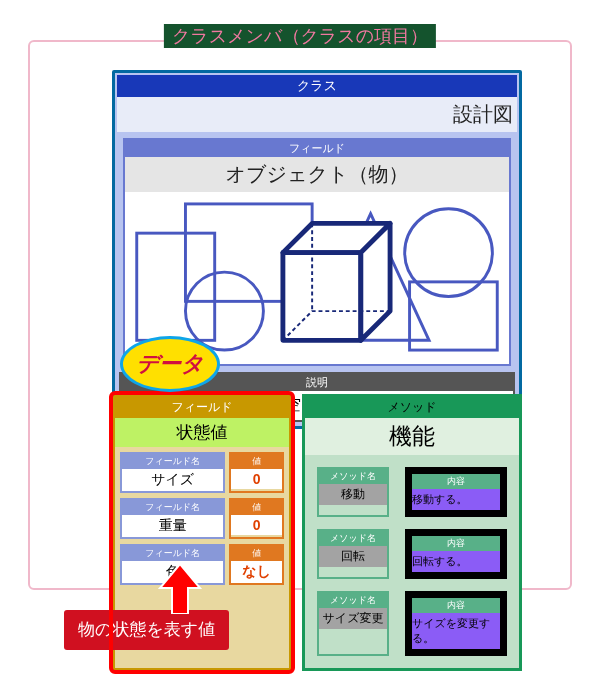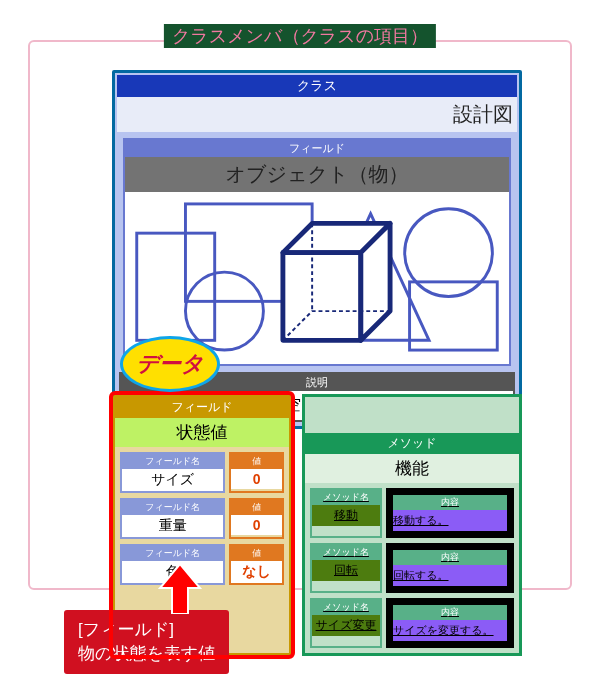--- a/index.html
+++ b/index.html
@@ -7,21 +7,21 @@
   
   .outer-frame { position: absolute; left: 28px; top: 40px; width: 544px; height: 550px; border: 2px solid #f0b8ca; border-radius: 6px; }
   .outer-title { position: absolute; left: 50%; top: 24px; transform: translateX(-50%); background: #14532d; padding: 0 8px; color: #f078a0; font-size: 18px; white-space: nowrap; }
   
   .class-panel { position: absolute; left: 112px; top: 70px; width: 410px; border: 3px solid #0369a1; border-radius: 2px; background: #b8c4f0; padding: 2px; }
   .class-header { background: #1838b8; color: #fff; text-align: center; font-size: 13px; padding: 2px; }
   .class-title { background: #e8ecf8; text-align: right; font-size: 20px; padding: 4px; color: #222; }
   
   .classname-panel { margin: 6px; border: 2px solid #6878d0; background: #fff; }
   .classname-header { background: #6878d0; color: #fff; text-align: center; font-size: 11px; padding: 1px; }
-  .classname-title { text-align: center; font-size: 20px; padding: 4px; color: #222; background:#737373; }
+  .classname-title { text-align: center; font-size: 20px; padding: 4px; color: #222; background:#e5e5e5; }
   
   .blueprint { position: relative; height: 170px; background: #fff; margin: 0 2px 2px; overflow: hidden; }
   .blueprint svg { width: 100%; height: 100%; }
   
   .desc-panel { margin: 2px; border: 2px solid #555; }
   .desc-header { background: #555; color: #fff; text-align: center; font-size: 11px; padding: 1px; }
   .desc-body { background: #fff; text-align: center; font-size: 16px; padding: 4px; }
   
   .data-badge { position: absolute; left: 120px; top: 336px; width: 100px; height: 56px; background: #ffe000; border: 3px solid #0ea5e9; border-radius: 50%; display: flex; align-items: center; justify-content: center; z-index: 10; }
   .data-badge span { color: #d01040; font-size: 22px; font-style: italic; font-weight: bold; }
@@ -34,27 +34,27 @@
   .field-title { background: #bef264; text-align: center; font-size: 17px; padding: 3px; }
   .field-row { display: flex; gap: 4px; margin: 5px; }
   .field-name-box { flex: 2; border: 2px solid #8898d8; font-family: Liberation Mono, monospace; }
   .field-val-box { flex: 1; border: 2px solid #e07820; }
   .field-name-hdr { background: #8898d8; color: #fff; text-align: center; font-size: 9px; padding: 1px; }
   .field-val-hdr { background: #e07820; color: #fff; text-align: center; font-size: 9px; padding: 1px; }
   .field-name-val { background: #fff; text-align: center; font-size: 14px; padding: 2px; }
   .field-val-val { background: #fff; text-align: center; font-size: 14px; padding: 2px; color: #e04000; font-weight: bold; }
   
   .method-panel { flex: 1; border: 3px solid #189858; background: #c0e0c8; }
-  .method-header { background: #189858; color: #ffffff; text-align: center; font-size: 12px; padding: 2px; margin-top: 36px; }
-  .method-title { background: #e0f0e0; text-align: center; font-size: 17px; padding: 3px; }
-  .method-row { display: flex; gap: 4px; margin: 5px; text-decoration: underline; }
+  .method-header { background: #189858; color: #000000; text-align: center; font-size: 12px; padding: 2px; }
+  .method-title { background: #e0f0e0; text-align: center; font-size: 23px; padding: 3px; }
+  .method-row { display: flex; gap: 16px; margin: 12px; }
   .method-name-box { width: 72px; border: 2px solid #58b088; }
   .method-desc-box { flex: 1; border: 7px solid #000000; }
   .method-sub-hdr { background: #58b088; color: #fff; text-align: center; font-size: 9px; padding: 1px; }
-  .method-name-val { background: #4d7c0f; text-align: center; font-size: 12px; padding: 2px; }
+  .method-name-val { background: #a3a3a3; text-align: center; font-size: 12px; padding: 2px; }
   .method-desc-val { background: #8b5cf6; text-align: left; font-size: 11px; padding: 3px 0; }
   
   .arrow { position: absolute; left: 155px; top: 564px; z-index: 6; }
   
   .callout { position: absolute; left: 64px; top: 610px; background: #d01020; color: #fff; padding: 8px 14px; font-size: 17px; border-radius: 3px; line-height: 1.4; }
 </style>
 </head>
 <body>
 
 <div class="outer-frame"></div>
@@ -170,15 +170,14 @@
       </div>
     </div>
   </div>
 </div>
 
 <svg class="arrow" width="50" height="50">
   <path d="M25 0 L45 24 L33 24 L33 50 L17 50 L17 24 L5 24 Z" fill="#ff0000" stroke="#fff" stroke-width="2"></path>
 </svg>
 
 <div class="callout">
-  <div>[フィールド]</div>
   <div>物の状態を表す値</div>
 </div>
 
 </body></html>

